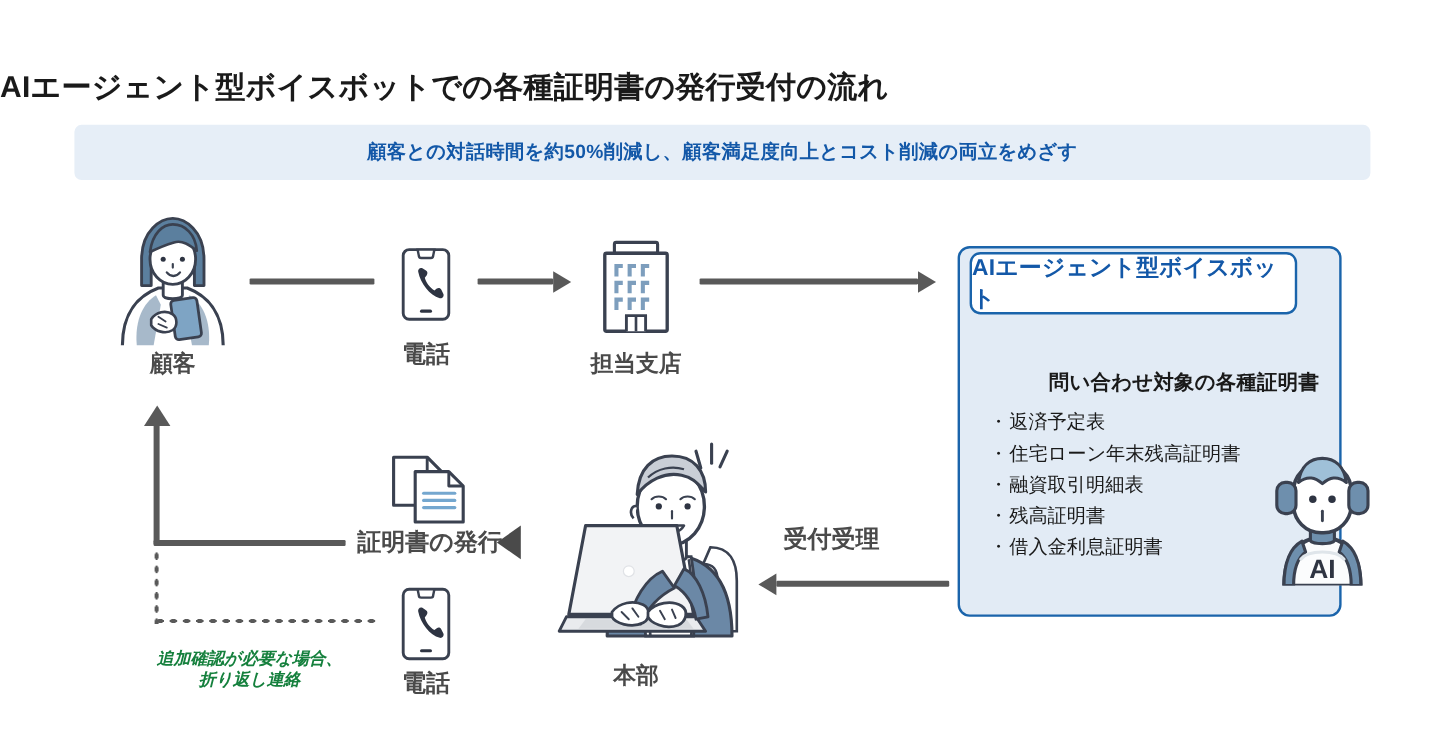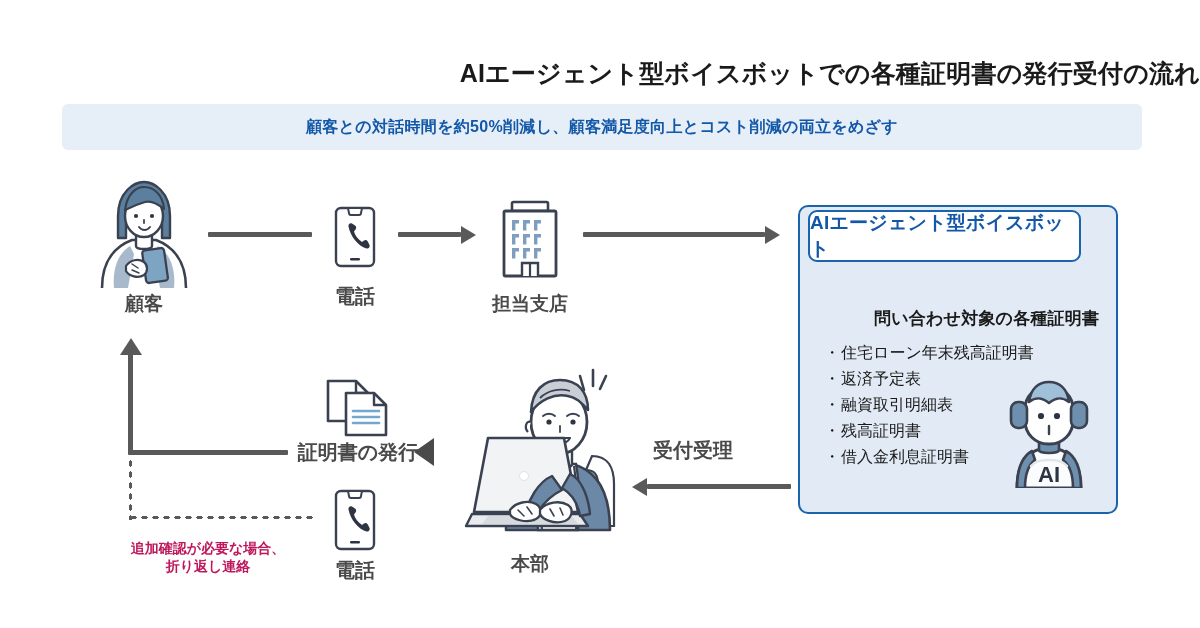--- a/index.html
+++ b/index.html
@@ -19,21 +19,21 @@
     height: 628px;
     background: #ffffff;
     overflow: hidden;
   }
   .abs { position: absolute; }
 
   
   #title {
     left: 0; top: 58px;
     width: 1200px;
-    text-align: right;
+    text-align: left;
     font-size: 25px;
     font-weight: bold;
     color: #1a1a1a;
     letter-spacing: 0.2px;
     line-height: 1.2;
   }
 
   
   #subtitle-band {
     left: 62px; top: 104px;
@@ -61,21 +61,22 @@
     white-space: pre-line;
   }
   .caption.small {
     font-size: 20px;
     font-weight: bold;
     color: #4a4a4a;
   }
   .caption.tiny {
     font-size: 14px;
     font-weight: bold;
-    color: #be185d;
+    color: #15803d;
+    font-style: italic;
   }
 
   
   .line-h {
     background: #595959;
     height: 5px;
     border-radius: 1px;
   }
   .line-v {
     background: #595959;
@@ -245,28 +246,28 @@
 
   <div class="abs line-h" style="left:583px; top:232px; width:182px;"></div>
   <div class="abs arrow-right" style="left:765px; top:225.5px;"></div>
 
   <div class="abs" id="panel"></div>
   <div class="abs" id="panel-header">
     <span id="panel-header-text">AIエージェント型ボイスボット</span>
   </div>
   <div class="abs" id="panel-subtitle">問い合わせ対象の各種証明書</div>
   <ul class="abs" id="panel-list">
+    <li><span class="bullet">・</span><span>返済予定表</span></li>
     <li><span class="bullet">・</span><span>住宅ローン年末残高証明書</span></li>
-    <li><span class="bullet">・</span><span>返済予定表</span></li>
     <li><span class="bullet">・</span><span>融資取引明細表</span></li>
     <li><span class="bullet">・</span><span>残高証明書</span></li>
     <li><span class="bullet">・</span><span>借入金利息証明書</span></li>
   </ul>
 
-  <div class="abs" style="left:999px; top:376px; width:100px; height:112px;">
+  <div class="abs" style="left:1052px; top:376px; width:100px; height:112px;">
     <svg class="ill" width="100" height="112" viewBox="0 0 100 112" fill="none" xmlns="http://www.w3.org/2000/svg" aria-hidden="true">
 
       <path d="M18 112 C18 86 30 72 50 72 C70 72 82 86 82 112 Z" fill="#fbfcfd" stroke="#3a4150" stroke-width="3"></path>
 
       <path d="M18 112 C18 92 24 80 33 75 L36 84 C28 90 26 100 26 112 Z" fill="#6e8fad" stroke="#3a4150" stroke-width="2.6" stroke-linejoin="round"></path>
       <path d="M82 112 C82 92 76 80 67 75 L64 84 C72 90 74 100 74 112 Z" fill="#6e8fad" stroke="#3a4150" stroke-width="2.6" stroke-linejoin="round"></path>
 
       <path d="M32 90 C38 82 62 82 68 90" stroke="#dfe5ea" stroke-width="2.6" fill="none" stroke-linecap="round"></path>
 
       <path d="M40 62 L40 74 C40 78 60 78 60 74 L60 62 Z" fill="#6e8fad" stroke="#3a4150" stroke-width="2.6"></path>

